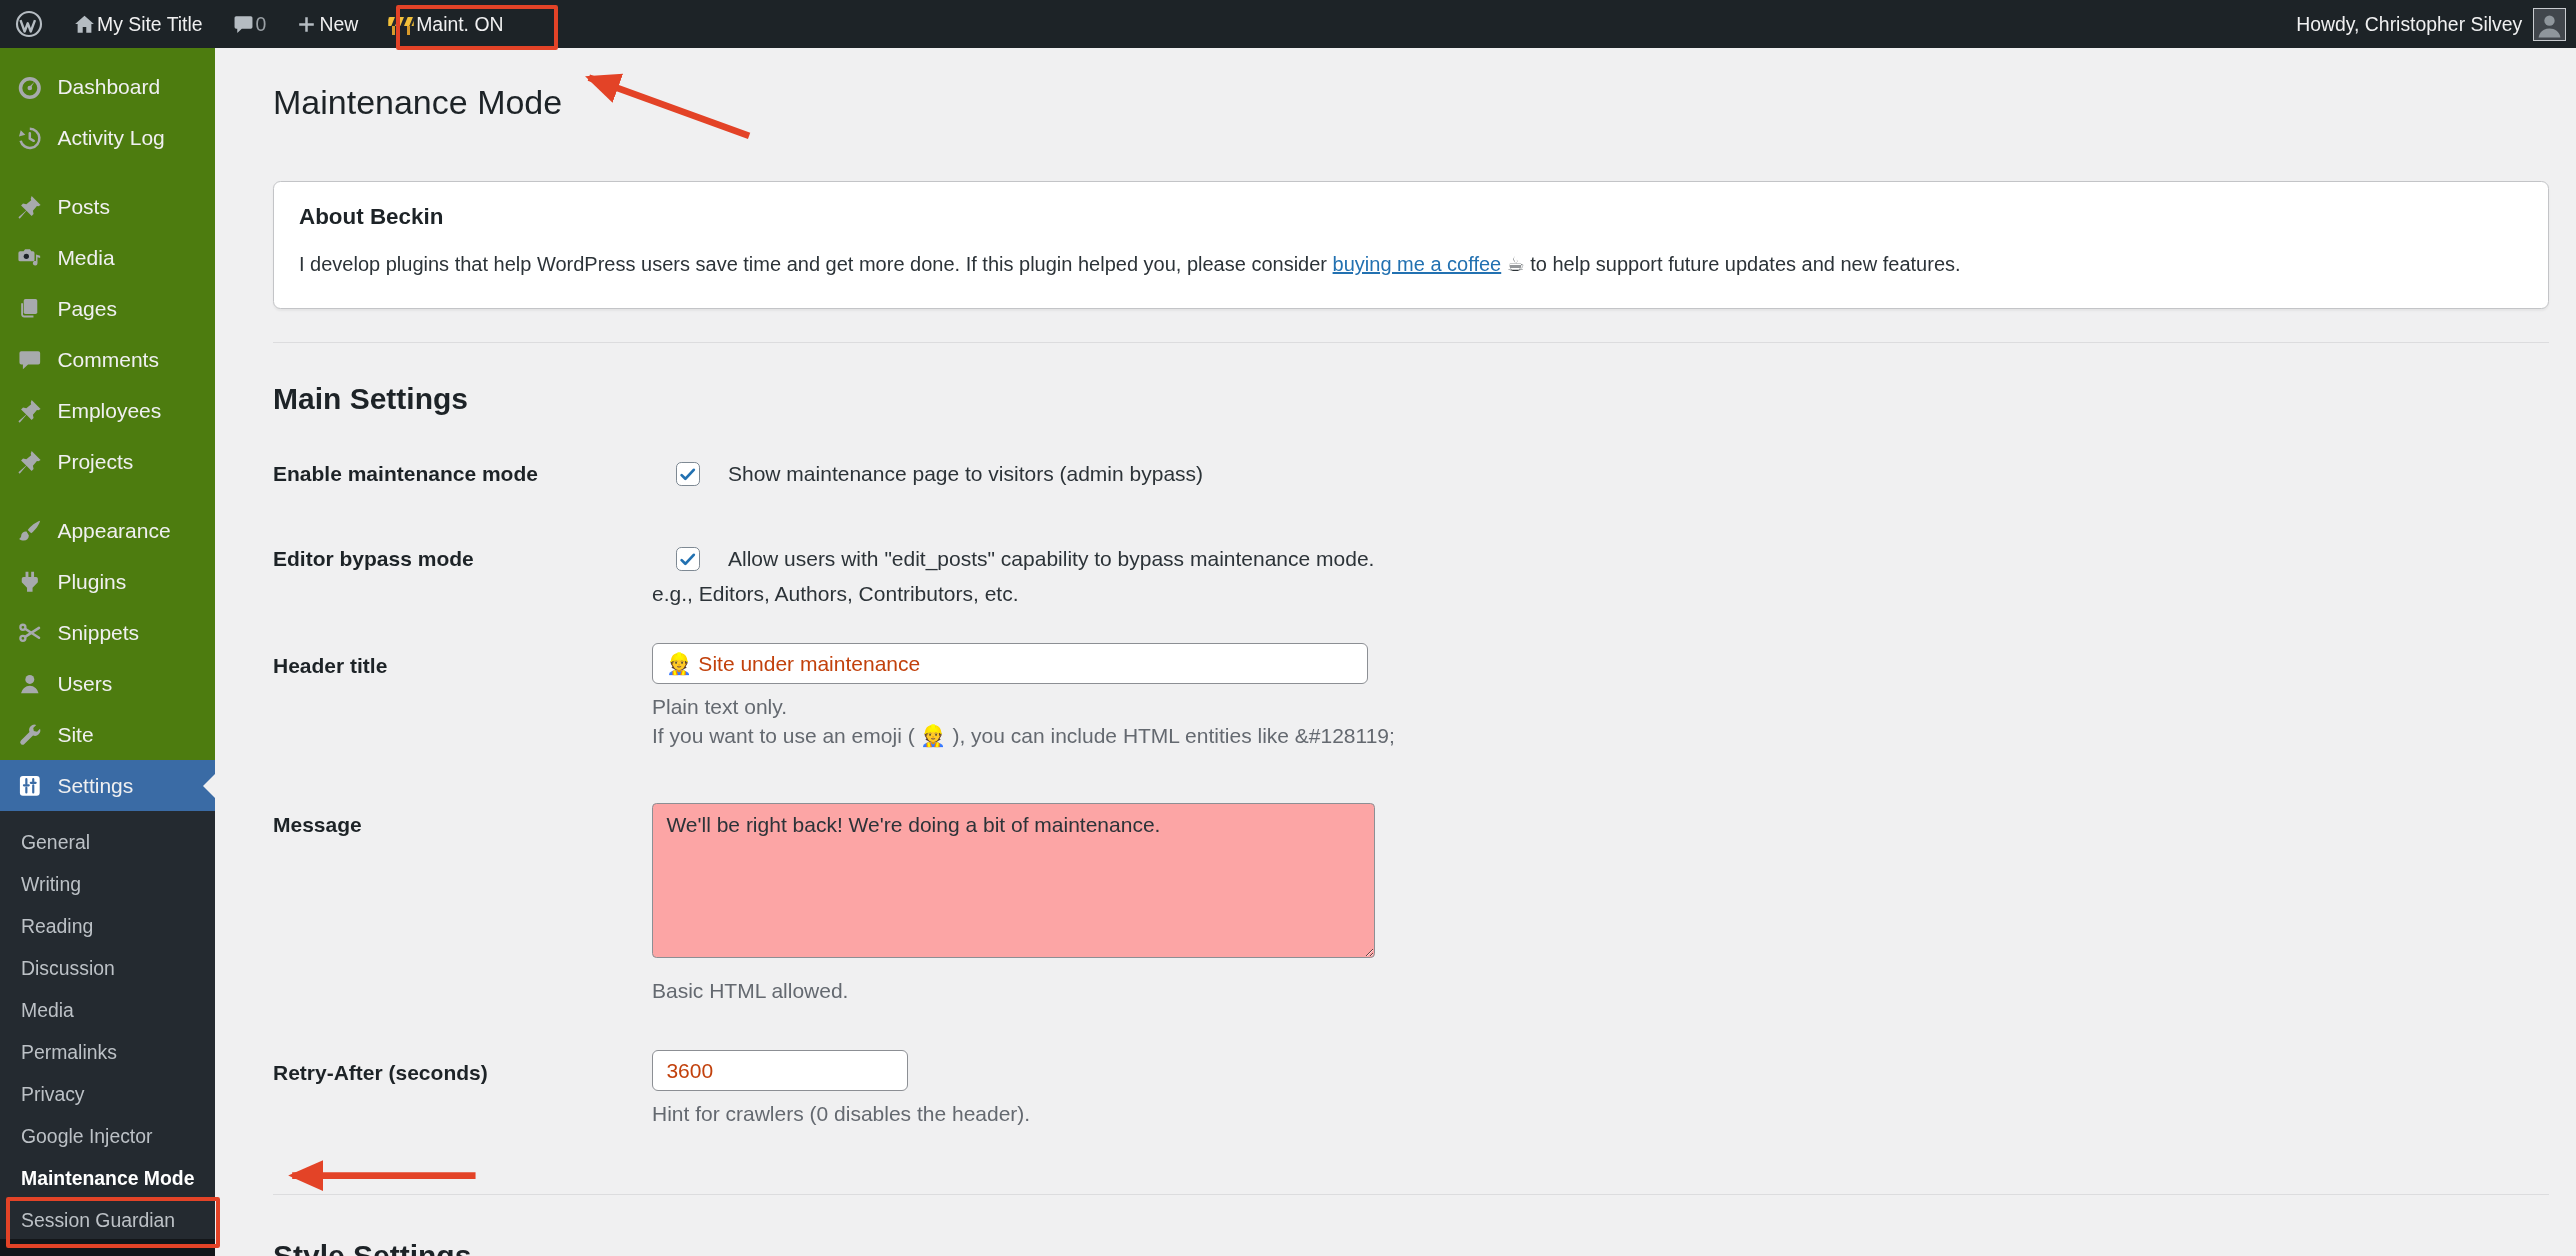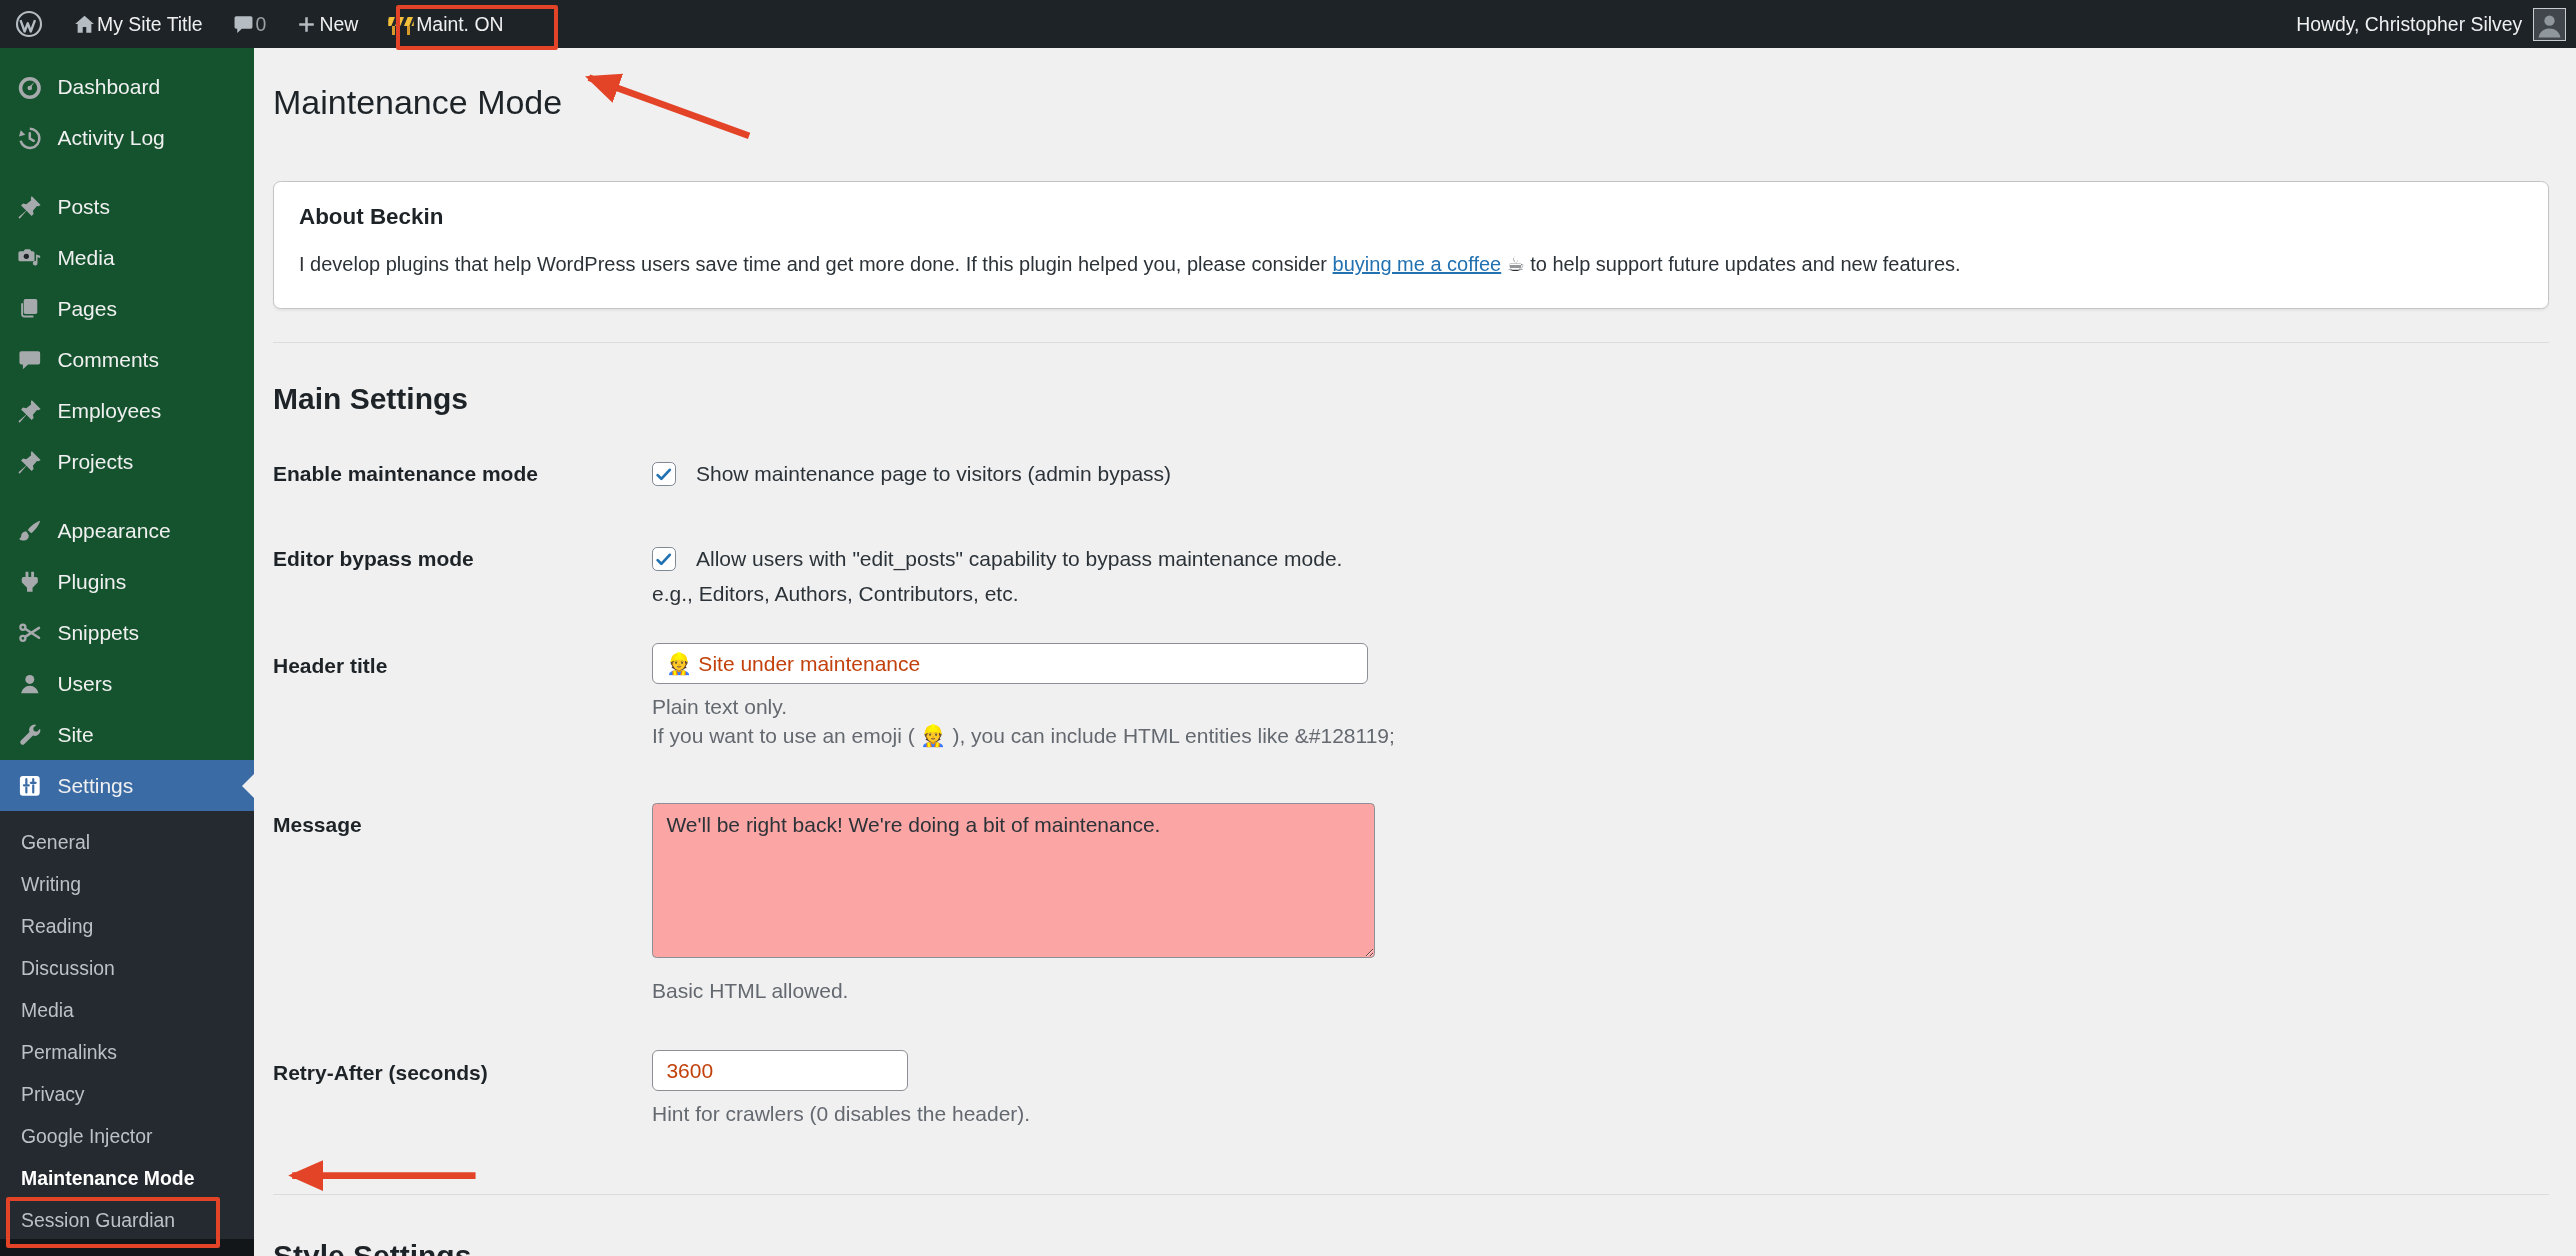--- a/index.html
+++ b/index.html
@@ -13,21 +13,21 @@
   .ab-item{display:flex;align-items:center;gap:0;padding:0 14px;height:100%;cursor:pointer;}
   .ab-ic{width:25px;height:25px;color:#b5bcc2;display:flex;flex:none;}
   .ab-ic svg{width:100%;height:100%;}
   .ab-logo .ab-ic{width:30px;height:30px;}
   .ab-count{color:#9aa0a5;}
   .ab-right{margin-left:auto;display:flex;align-items:center;gap:10.4px;padding-right:10.4px;height:100%;cursor:pointer;}
   .avatar{width:31px;height:31px;border:1.5px solid #c8cbcf;background:#3a3f45;flex:none;}
   .avatar svg{width:100%;height:100%;display:block;}
 
   
-  .sidebar{position:absolute;top:48px;left:0;width:254px;bottom:0;background:#14532d;z-index:20;}
+  .sidebar{position:absolute;top:48px;left:0;width:215px;bottom:0;background:#4d7c0f;z-index:20;}
   .menu{list-style:none;margin:0;padding:13.4px 0 0;}
   .mi{position:relative;height:51px;display:flex;align-items:center;padding-left:16.4px;gap:13.4px;
       font-size:21px;color:#f0f0f1;cursor:pointer;}
   .micon{width:27.6px;height:27.6px;color:#a7aaad;display:flex;flex:none;}
   .micon svg{width:100%;height:100%;}
   .msep{height:18px;}
   .mi.active{background:#3a6ba5;}
   .mi.active .micon{color:#fff;}
   .mi.active::after{content:"";position:absolute;right:0;top:50%;margin-top:-12px;width:0;height:0;
       border-top:12px solid transparent;border-bottom:12px solid transparent;border-right:12px solid #f0f0f1;}
@@ -50,21 +50,21 @@
   .section-h.style{margin-top:42px;}
 
   .frow{display:grid;grid-template-columns:379px 1fr;align-items:start;}
   .flabel{font-size:21px;line-height:30px;font-weight:700;color:#1d2327;}
   .pt{padding-top:7.5px;}
   #row-enable{margin-top:42px;}
   #row-editor{margin-top:55px;}
   #row-header{margin-top:36px;}
   #row-message{margin-top:54px;}
   #row-retry{margin-top:46px;}
-  .cb-line{display:flex;align-items:center;gap:20px;font-size:21px;line-height:30px;color:#2c3338;}
+  .cb-line{display:flex;align-items:center;gap:28px;font-size:21px;line-height:30px;color:#2c3338;margin-left:24px;}
   .checkbox{width:24px;height:24px;box-sizing:border-box;border:1.5px solid #7e8993;border-radius:5.2px;
             background:#fff;display:inline-flex;align-items:center;justify-content:center;flex:none;cursor:pointer;}
   .checkbox svg{width:19.4px;height:19.4px;}
   .cb-sub{margin:6px 0 0;font-size:21px;line-height:27px;color:#2c3338;}
   .text-input{box-sizing:border-box;height:41px;border:1.5px solid #8c8f94;border-radius:6px;background:#fff;
               font-size:21px;padding:0 13.4px;color:#c2410c;font-family:inherit;}
   #header-title-input{width:716px;}
   #retry-input{width:256px;}
   #message-input{box-sizing:border-box;width:723px;height:155px;border:1.5px solid #8c8f94;border-radius:4.5px;
                  background:#fca5a5;font-size:21px;line-height:28px;padding:7.5px 13.4px;color:#2c3338;

